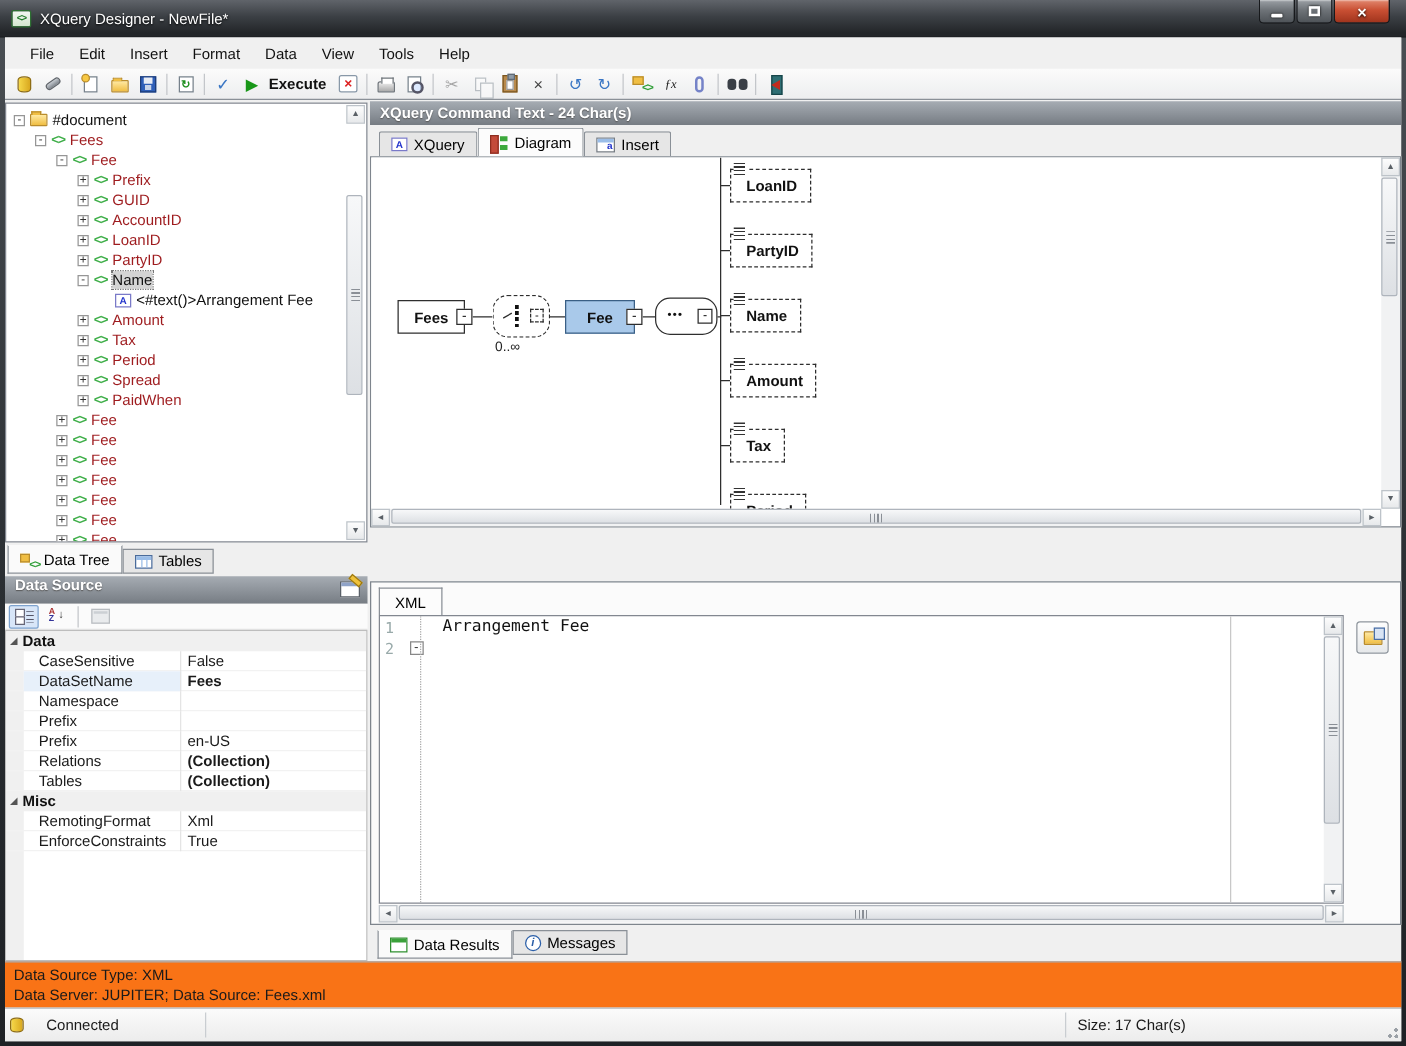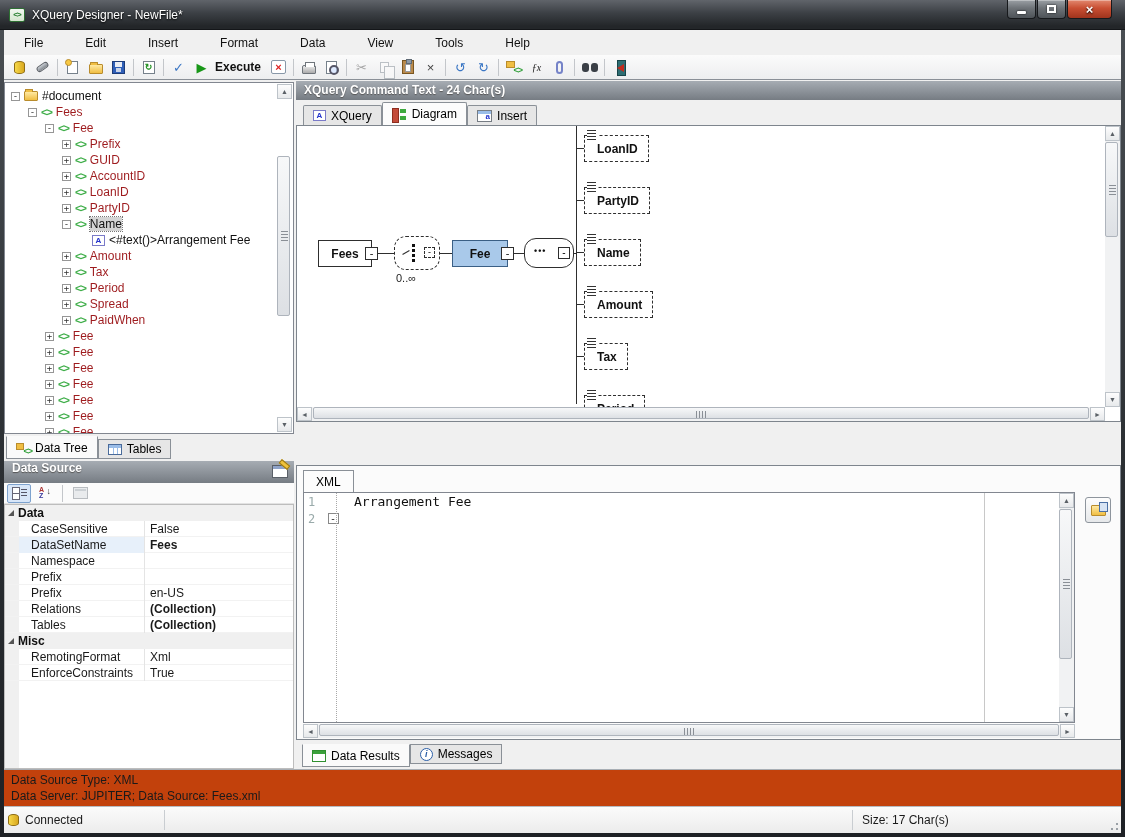--- a/index.html
+++ b/index.html
@@ -18,21 +18,21 @@
 .wbtn.minb,.wbtn.maxb{width:29px;}
 .wbtn.closeb{width:45px;background:linear-gradient(#E2886F,#C94F33 45%,#A43ientre 90%);background:linear-gradient(#E2886F,#C94F33 45%,#A0341D);}
 .gmin{width:9px;height:3px;background:#fff;border-radius:1px;margin-top:6px;box-shadow:0 0 2px #000;}
 .gmax{width:9px;height:8px;border:2px solid #fff;box-shadow:0 0 2px #000;}
 .gclose{color:#fff;font-size:13px;font-weight:bold;text-shadow:0 1px 2px #000;line-height:1;}
 
 
 .clientbg{position:absolute;left:4px;top:30px;width:1117px;height:803px;background:#F0F0F0;}
 
 
-.menubar{position:absolute;left:0;top:0;width:1117px;height:25px;background:#F0F0F0;display:flex;align-items:center;padding-left:10px;gap:22px;}
+.menubar{position:absolute;left:0;top:0;width:1117px;height:25px;background:#F0F0F0;display:flex;align-items:center;padding-left:10px;}
 .mitem{padding:3px 10px;font-size:12px;color:#111;}
 
 
 .toolbar{position:absolute;left:0;top:25px;width:1117px;height:25px;background:linear-gradient(#FBFBFB,#EDEEEF);
  border-bottom:1px solid #8A9097;display:flex;align-items:center;padding-left:4px;}
 .tbtn{width:23px;height:22px;display:flex;align-items:center;justify-content:center;position:relative;}
 .tsep{width:1px;height:17px;background:#C3C6CA;margin:0 3px;}
 .glyph{font-size:13px;line-height:1;}
 .dim{opacity:.45;}
 .exec-label{font-size:12px;font-weight:bold;color:#111;margin:0 6px 0 2px;}
@@ -184,23 +184,23 @@
 .folderbtn{left:788px;top:31px;width:26px;height:26px;}
 .ico-openfolder{width:15px;height:11px;background:linear-gradient(#FFE9A2,#F0BE43);border:1px solid #B98C2C;border-radius:1px;position:relative;}
 .ico-openfolder::after{content:"";position:absolute;right:-3px;top:-4px;width:7px;height:8px;background:#D8E4F4;border:1px solid #4A6FA5;}
 
 .btabs{position:absolute;left:292px;top:714px;width:825px;height:23px;display:flex;align-items:flex-start;padding-left:6px;}
 .ico-results{width:14px;height:12px;background:#fff;border:1px solid #2F8F2F;position:relative;}
 .ico-results::before{content:"";position:absolute;left:0;right:0;top:0;height:3px;background:#3AA13A;}
 .ico-info{width:13px;height:13px;border-radius:50%;background:#fff;border:1px solid #2B5FA8;color:#2B5FA8;font-size:9px;font-weight:bold;font-style:italic;text-align:center;line-height:11px;}
 
 
-.statusinfo{position:absolute;left:0;top:739px;width:1117px;height:37px;background:#c2410c;border-top:1px solid #A8AEB4;padding:2px 7px;font-size:12px;color:#1A1A1A;line-height:16px;}
+.statusinfo{position:absolute;left:0;top:739px;width:1117px;height:37px;background:#f97316;border-top:1px solid #A8AEB4;padding:2px 7px;font-size:12px;color:#1A1A1A;line-height:16px;}
 .statusbar{position:absolute;left:0;top:776px;width:1117px;height:27px;background:linear-gradient(#FBFBFB,#ECECEC);border-top:1px solid #B5BBC1;font-size:12px;color:#1A1A1A;}
-.sb-left{position:absolute;left:4px;top:0;height:100%;display:flex;align-items:center;gap:6px;justify-content:flex-end;}
+.sb-left{position:absolute;left:4px;top:0;height:100%;display:flex;align-items:center;gap:18px;justify-content:flex-end;}
 .sb-sep1{position:absolute;left:160px;top:3px;bottom:3px;width:1px;background:#C9CDD1;}
 .sb-sep2{position:absolute;left:848px;top:3px;bottom:3px;width:1px;background:#C9CDD1;}
 .sb-size{position:absolute;left:858px;top:0;height:100%;display:flex;align-items:center;}
 .sb-grip{position:absolute;right:2px;bottom:2px;width:12px;height:12px;
  background:radial-gradient(circle 1.5px at 10px 10px,#9AA0A6 98%,transparent),radial-gradient(circle 1.5px at 10px 5px,#9AA0A6 98%,transparent),radial-gradient(circle 1.5px at 5px 10px,#9AA0A6 98%,transparent);}
 .ico-dbsmall{width:11px;height:12px;background:linear-gradient(90deg,#F6D84A,#D9A81F);border:1px solid #8E6D14;border-radius:5px/3px;}
 </style>
 </head>
 <body>
 

